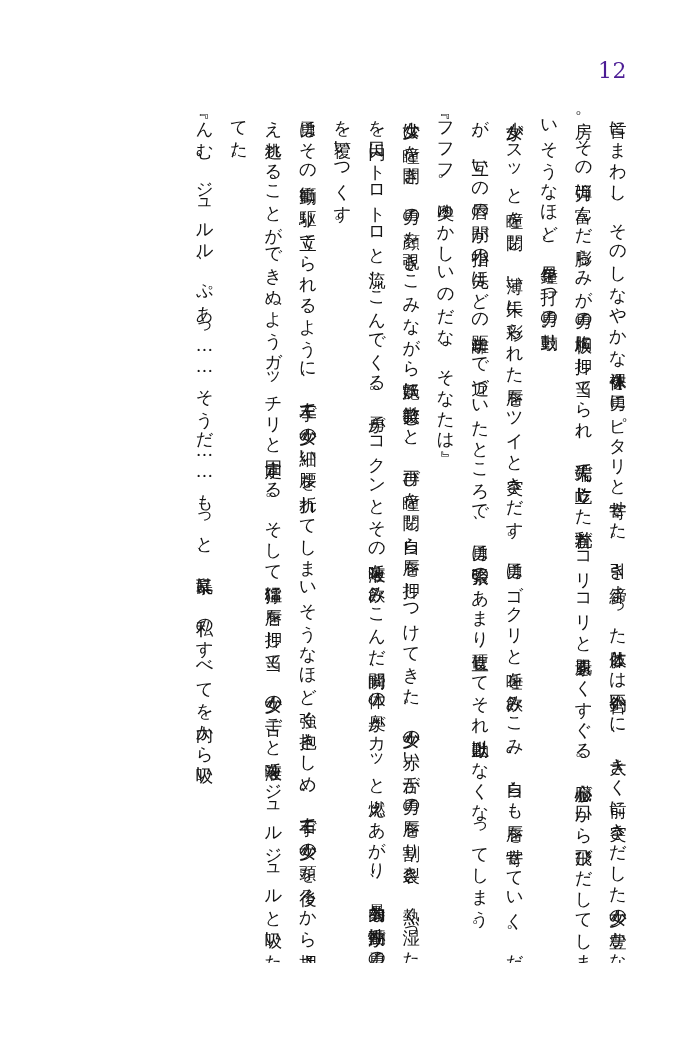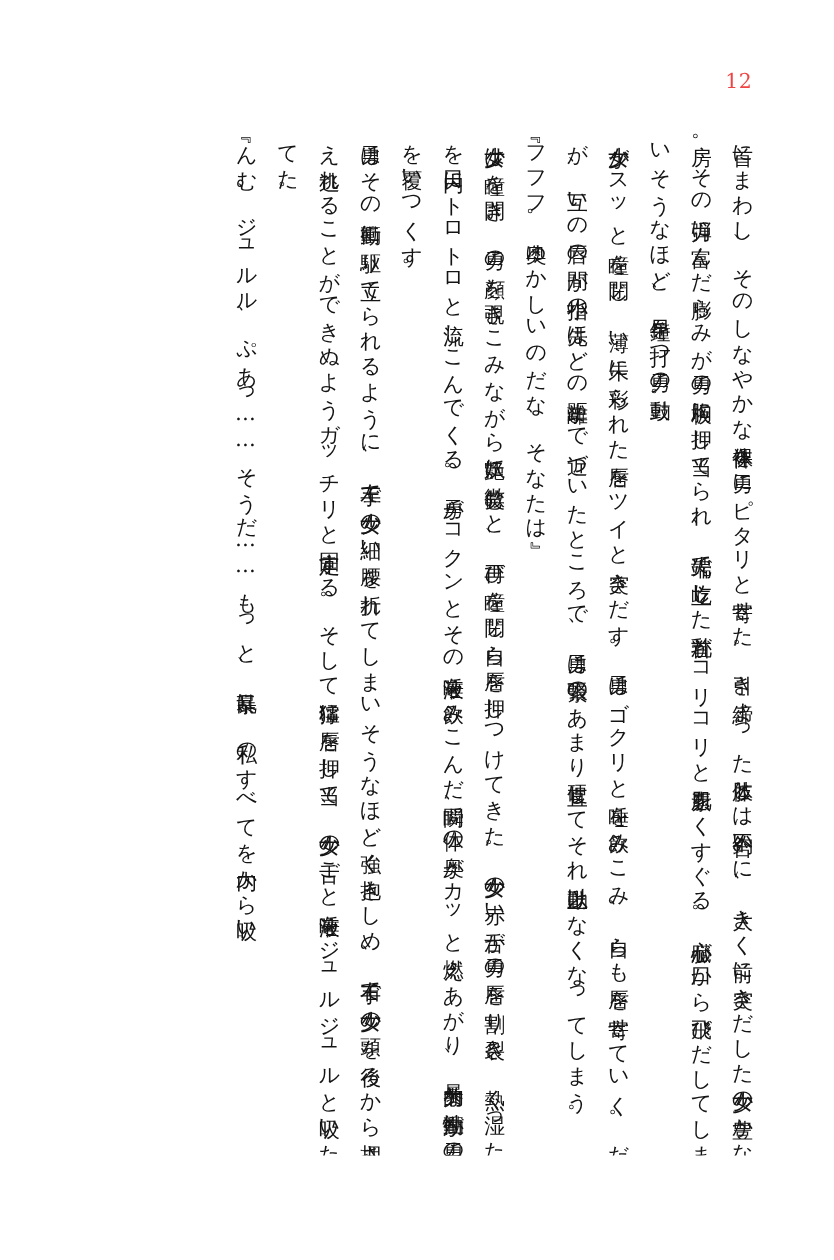--- a/index.html
+++ b/index.html
@@ -20,23 +20,23 @@
     width: 695px;
     height: 1050px;
     background: #ffffff;
   }
 
   
   .page-number {
     position: absolute;
     top: 58px;
     right: 68px;
-    font-size: 17px;
+    font-size: 22px;
     font-family: "DejaVu Serif", "Liberation Serif", serif;
-    color: #ef4444;
+    color: #4c1d95;
     letter-spacing: 0.5px;
     text-align: center;
   }
 
   
   .text-block {
     position: absolute;
     top: 108px;
     right: 60px;
     left: 60px;

